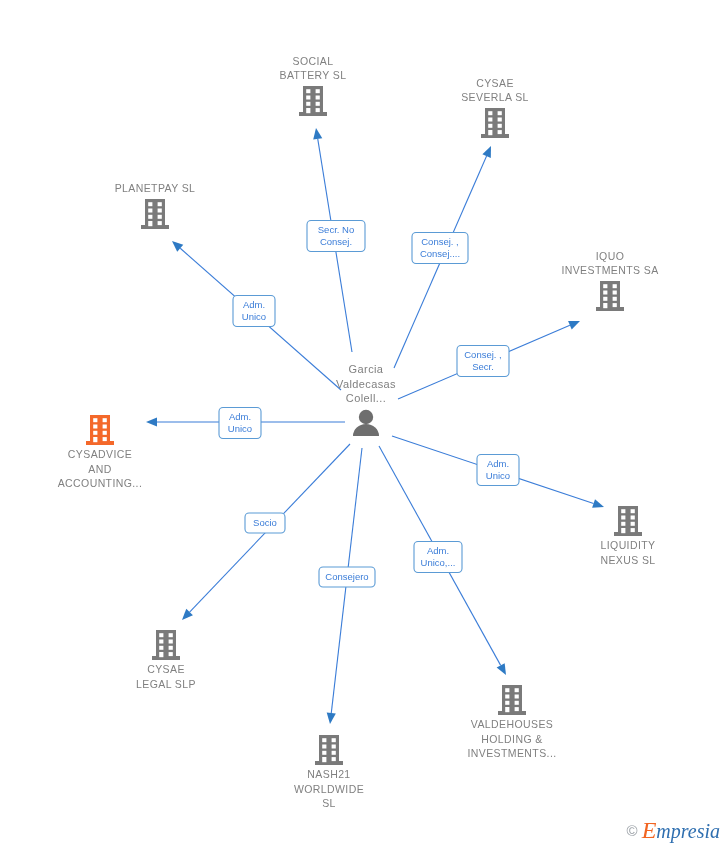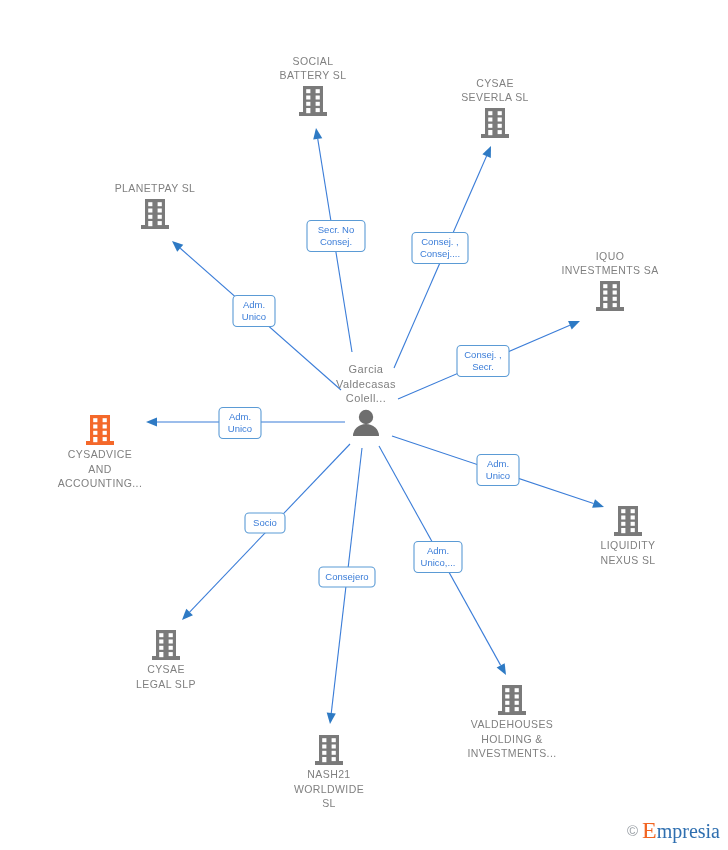--- a/index.html
+++ b/index.html
@@ -63,20 +63,21 @@
     gap: 4px;
     font-family: "Liberation Serif", serif;
   }
   .watermark .copy-mark {
     color: #9aa0a6;
     font-size: 15px;
     font-family: "Liberation Sans", sans-serif;
   }
   .watermark .brand {
     font-size: 20px;
+    font-style: italic;
     color: #2f6fb0;
     letter-spacing: 0px;
     line-height: 1;
   }
   .watermark .brand .brand-initial {
     color: #f26522;
     font-size: 24px;
   }
 </style>
 </head>

